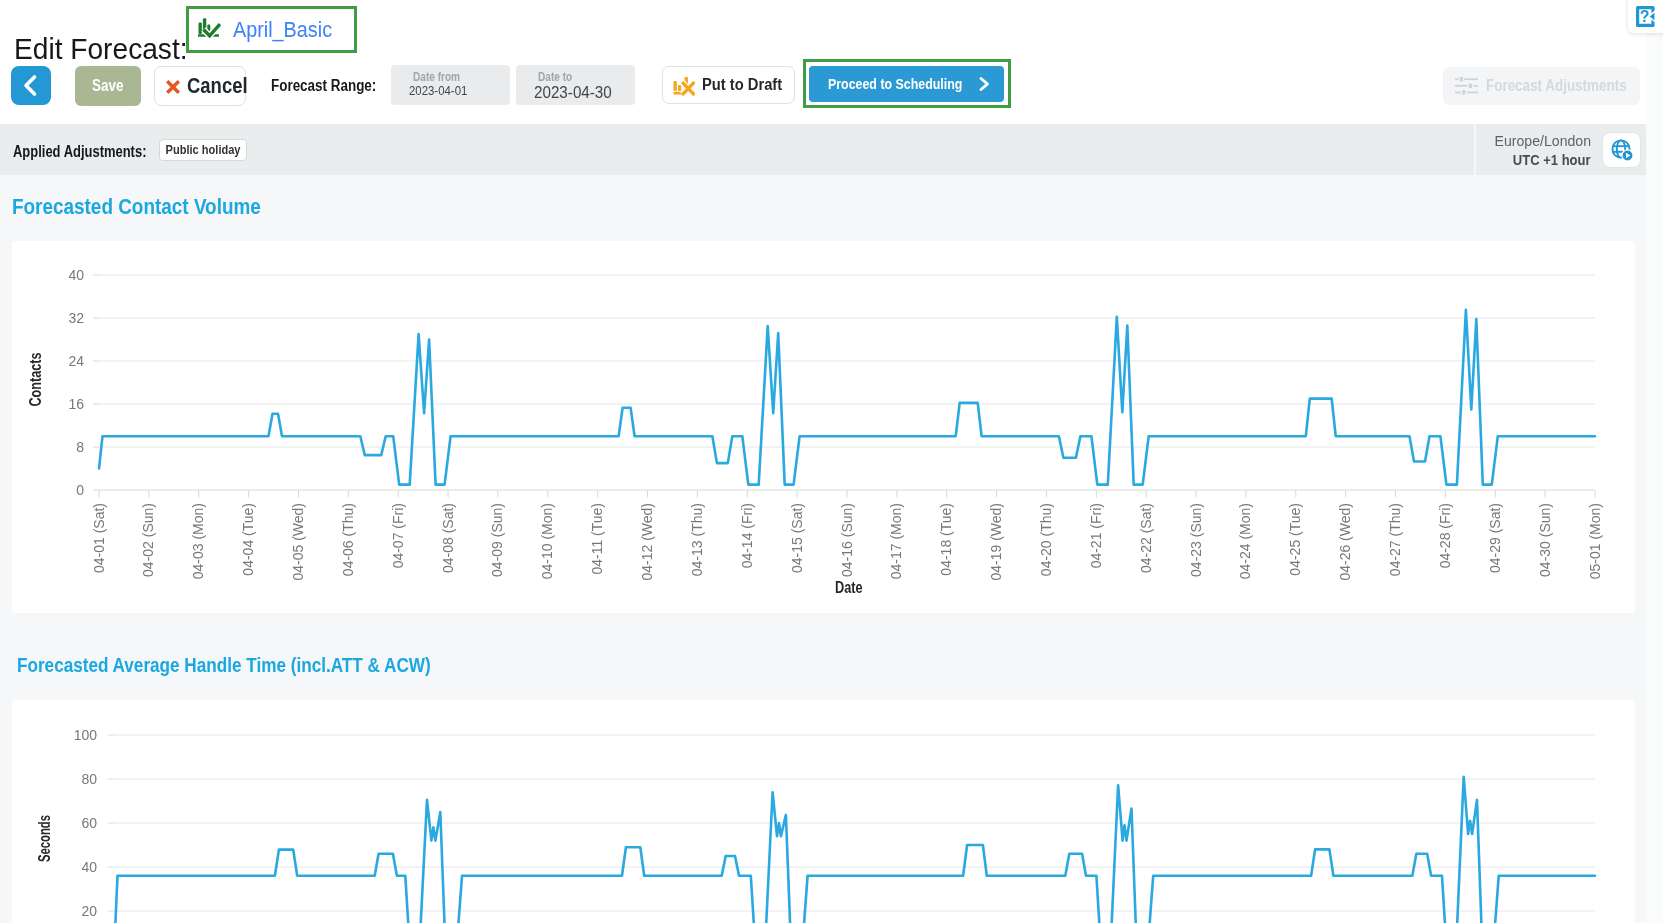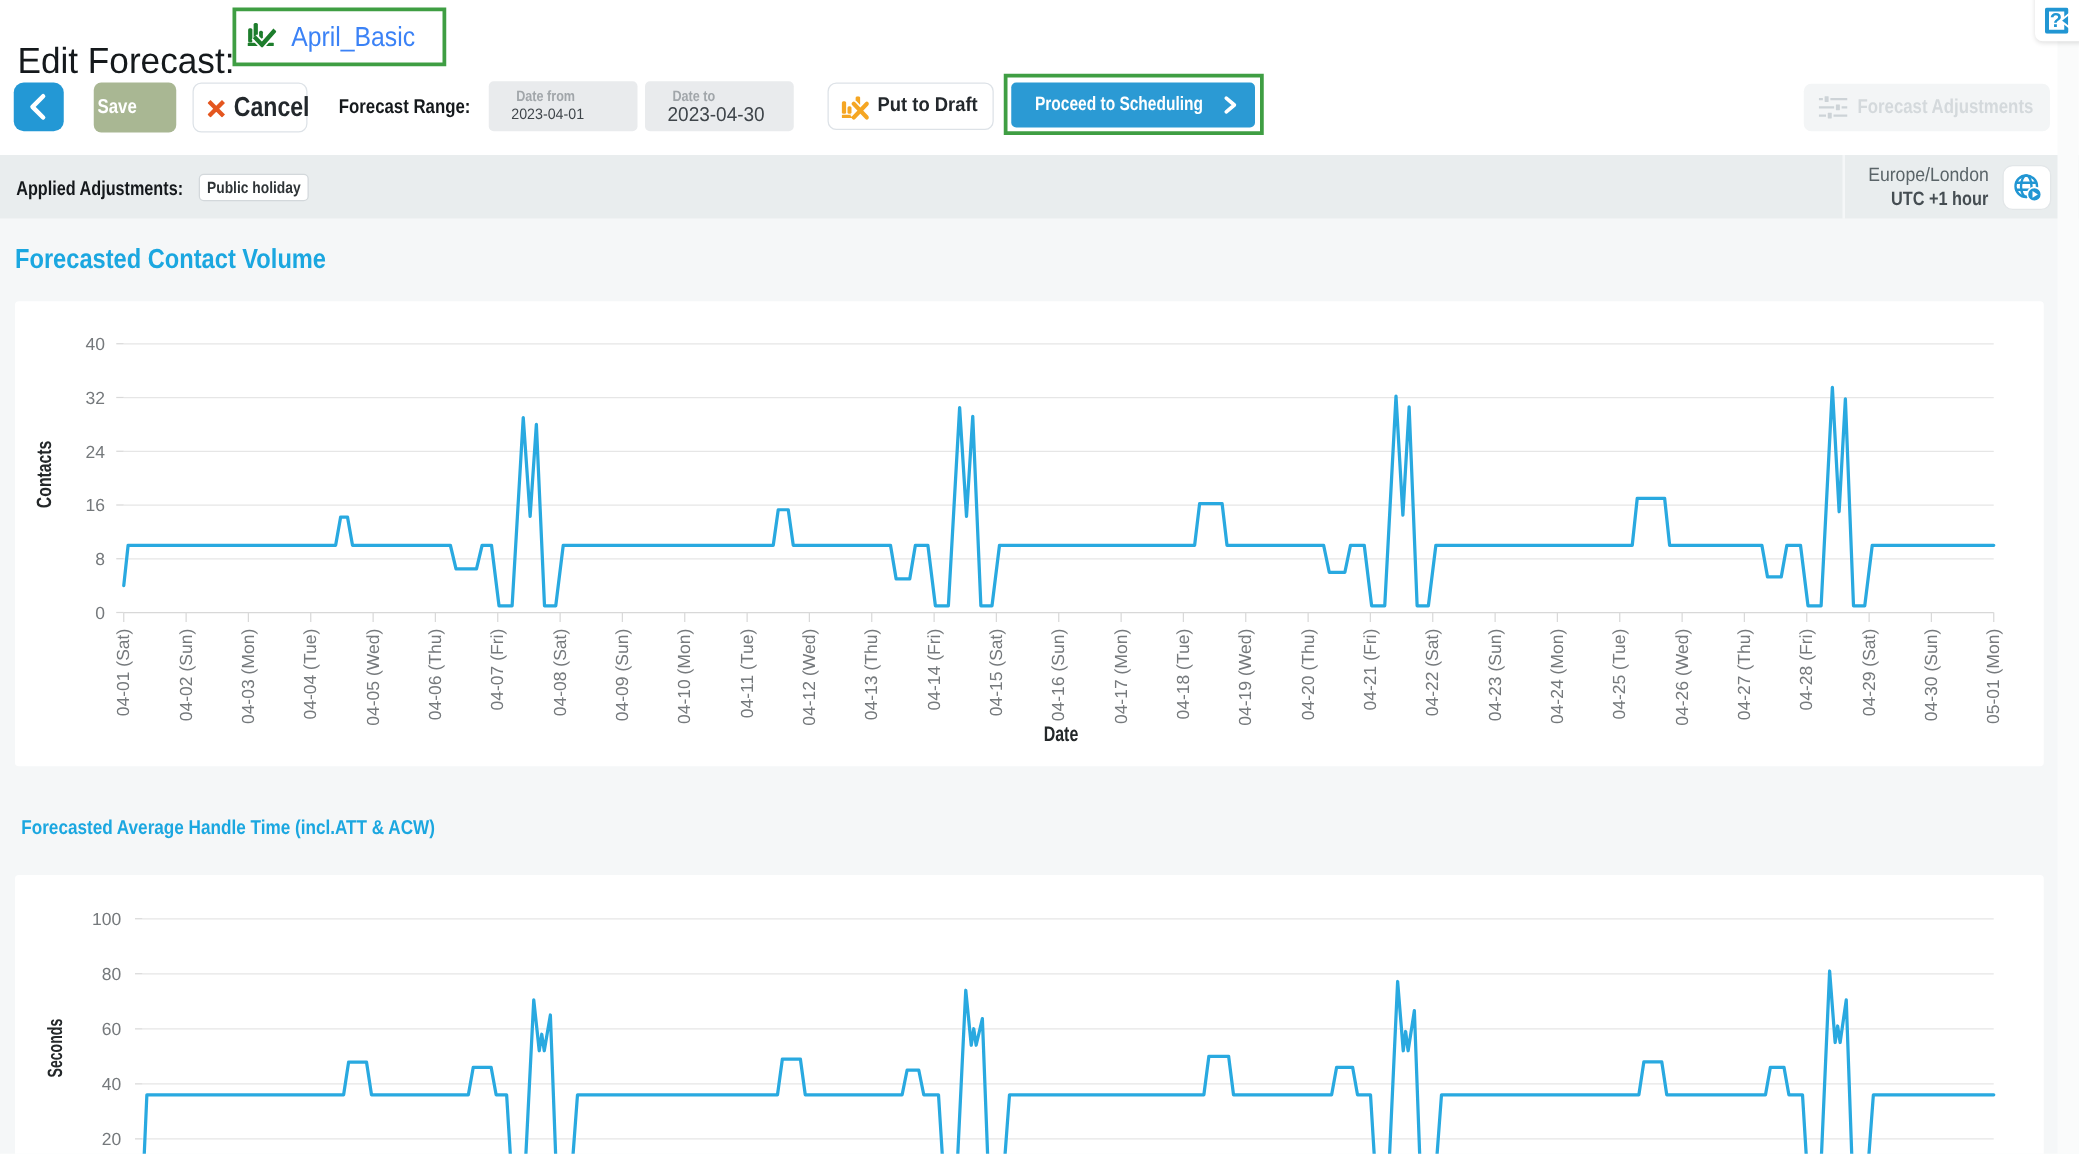--- a/index.html
+++ b/index.html
@@ -124,21 +124,21 @@
         <text x="97" y="784.0" text-anchor="end" font-size="14" fill="#75797c">80</text>
         <line x1="114" y1="735.0" x2="1595" y2="735.0" stroke="#e6e6e6" stroke-width="1"></line>
         <line x1="108" y1="735.0" x2="114" y2="735.0" stroke="#d9d9d9" stroke-width="1"></line>
         <text x="97" y="740.0" text-anchor="end" font-size="14" fill="#75797c">100</text>
 <text transform="rotate(-90 44 838.5)" x="44" y="844" text-anchor="middle" font-size="16.5" font-weight="bold" fill="#24282a" textLength="47" lengthAdjust="spacingAndGlyphs">Seconds</text>
 <polyline points="114.0,955.0 117.5,875.8 274.9,875.8 278.9,849.6 293.2,849.6 297.2,875.8 374.7,875.8 378.6,853.8 392.9,853.8 396.9,875.8 405.3,875.8 410.2,955.0 419.1,955.0 427.0,799.9 431.4,840.6 433.4,827.4 435.4,840.6 440.3,812.0 445.7,955.0 456.1,955.0 462.0,875.8 622.0,875.8 625.9,847.2 640.3,847.2 644.2,875.8 721.7,875.8 725.7,856.0 735.0,856.0 739.0,875.8 750.8,875.8 755.8,955.0 764.7,955.0 772.6,792.2 777.0,836.2 779.0,823.0 780.9,836.2 785.9,814.9 791.3,955.0 801.7,955.0 807.6,875.8 963.1,875.8 967.1,845.0 982.9,845.0 986.8,875.8 1065.3,875.8 1069.3,853.8 1082.1,853.8 1086.0,875.8 1096.4,875.8 1101.3,955.0 1110.2,955.0 1118.1,785.2 1122.6,840.6 1124.5,825.2 1126.5,840.6 1131.5,808.5 1136.9,955.0 1147.3,955.0 1153.2,875.8 1311.1,875.8 1315.1,849.4 1329.4,849.4 1333.4,875.8 1412.4,875.8 1416.3,853.8 1427.2,853.8 1431.1,875.8 1442.0,875.8 1446.9,955.0 1455.8,955.0 1463.7,776.8 1468.1,834.0 1470.1,820.8 1472.1,834.0 1477.0,799.9 1482.5,955.0 1492.8,955.0 1498.7,875.8 1595.0,875.8" fill="none" stroke="#29a9e0" stroke-width="2.6" stroke-linejoin="round" stroke-linecap="round"></polyline>
 </g>
     </svg>
 
 <div class="abs" style="left:12px;top:194px;font-size:22px;font-weight:bold;color:#1ba7e0;"><span class="cond" style="transform:scaleX(0.86);">Forecasted Contact Volume</span></div>
-<div class="abs" style="left:17px;top:653.5px;font-size:16px;font-weight:bold;color:#1ba7e0;"><span class="cond" style="transform:scaleX(0.857);">Forecasted Average Handle Time (incl.ATT &amp; ACW)</span></div>
+<div class="abs" style="left:17px;top:653.5px;font-size:20px;font-weight:bold;color:#1ba7e0;"><span class="cond" style="transform:scaleX(0.857);">Forecasted Average Handle Time (incl.ATT &amp; ACW)</span></div>
 
 <div class="abs" style="left:14px;top:13px;font-size:29px;color:#15191c;margin-top:20px;"><span class="cond" style="transform:scaleX(0.97);">Edit Forecast:</span></div>
 <div class="abs" style="left:186px;top:6px;width:171px;height:47px;border:3px solid #3f9e43;background:#fff;"></div>
 <div class="abs" style="left:198px;top:18px;"><svg width="23" height="20" viewBox="0 0 23 20">
 <g fill="#1d7d2c">
 <rect x="0.5" y="4.5" width="3.4" height="11.5" rx="1.2"></rect>
 <rect x="4.9" y="0.3" width="3.4" height="13.7" rx="1.2"></rect>
 <rect x="9.3" y="6.5" width="3.0" height="6.5" rx="1.2"></rect>
 <rect x="0" y="16.2" width="21" height="2.6" rx="0.5"></rect>
 </g>
@@ -151,21 +151,21 @@
 <div class="abs" style="left:1635px;top:6px;"><svg width="21" height="21" viewBox="0 0 21 21">
 <path d="M2.6 1.6 h15.4 v17.8 h-15.4 z" fill="none" stroke="#2196d3" stroke-width="3.2" stroke-linejoin="round"></path>
 <polygon points="20.2,5.2 13.6,10.5 20.2,15.8" fill="#2196d3" stroke="#fff" stroke-width="1.5"></polygon>
 <text x="9.6" y="15.8" text-anchor="middle" font-size="16" font-weight="bold" fill="#2196d3" font-family="'Liberation Sans',sans-serif">?</text>
 </svg></div>
 
 <div class="abs" style="left:11px;top:66px;width:40px;height:39px;border-radius:8px;background:#2398d5;"><svg width="40" height="39" viewBox="0 0 40 39">
         <path d="M23.5 11 L15 19.5 L23.5 28" fill="none" stroke="#fff" stroke-width="3.6" stroke-linecap="round" stroke-linejoin="round"></path>
       </svg></div>
 <div class="abs" style="left:74.7px;top:66px;width:66px;height:40px;border-radius:6px;background:#a9b793;"></div>
-<div class="abs" style="left:74.7px;top:66px;width:66px;height:40px;line-height:40px;font-size:16px;font-weight:bold;color:#fff;"><span class="condc">Save</span></div>
+<div class="abs" style="left:74.7px;top:66px;width:66px;height:40px;line-height:40px;text-align:center;font-size:16px;font-weight:bold;color:#fff;"><span class="condc">Save</span></div>
 <div class="abs" style="left:154.4px;top:65.8px;width:92px;height:40px;border-radius:7px;background:#fff;border:1.5px solid #dde2e7;"></div>
 <div class="abs" style="left:166px;top:79.5px;"><svg width="14" height="14" viewBox="0 0 14 14">
         <path d="M1.2 1.2 L12.8 12.8 M12.8 1.2 L1.2 12.8" stroke="#e4561f" stroke-width="3.4" stroke-linecap="butt"></path>
       </svg></div>
 <div class="abs" style="left:187px;top:66px;height:40px;line-height:40px;font-size:22px;font-weight:bold;color:#23282c;"><span class="cond">Cancel</span></div>
 <div class="abs" style="left:271px;top:66px;height:40px;line-height:40px;font-size:16px;font-weight:bold;color:#15191c;"><span class="cond">Forecast Range:</span></div>
 
 <div class="abs" style="left:391px;top:65px;width:119px;height:40px;border-radius:4px;background:#e9ebed;"></div>
 <div class="abs" style="left:413px;top:70px;font-size:12px;font-weight:bold;color:#a1a6aa;"><span class="cond">Date from</span></div>
 <div class="abs" style="left:409px;top:84px;font-size:12px;color:#3f454a;"><span class="cond" style="transform:scaleX(0.95);">2023-04-01</span></div>

